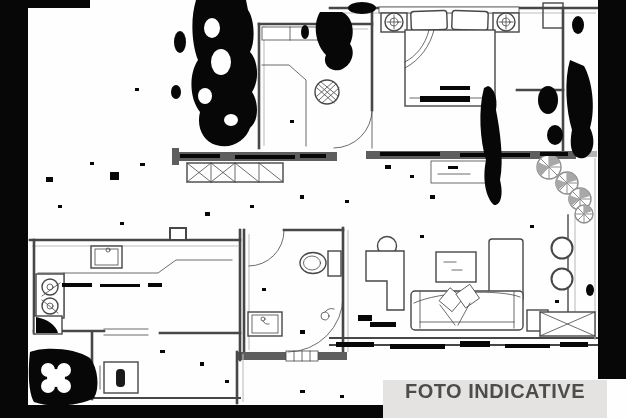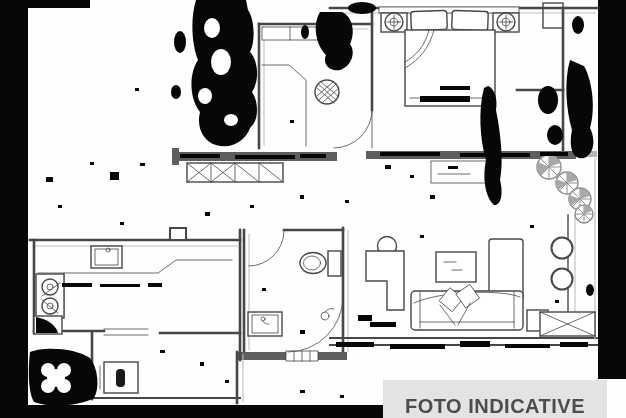--- a/index.html
+++ b/index.html
@@ -23,21 +23,21 @@
   .med{stroke-width:2;}
   .wall{stroke:var(--line-ink);stroke-width:2.6;fill:none;stroke-linecap:square;}
   .wallfill{fill:var(--wall-fill);}
   .gray{stroke:var(--soft-gray);stroke-width:1.1;fill:none;}
   .nz{fill:var(--noise-black);stroke:none;}
   .wh{fill:#fff;stroke:none;}
   .plant{stroke:var(--plant-gray);fill:#fff;stroke-width:1.4;}
   .plantln{stroke:var(--plant-gray);stroke-width:1;fill:none;}
   .plantfill{fill:#a8a8a8;stroke:none;}
   .banner{position:absolute;left:383px;top:380px;width:224px;height:38px;
-          background:var(--banner-background);display:flex;align-items:flex-end;justify-content:center;}
+          background:var(--banner-background);display:flex;align-items:flex-start;justify-content:center;}
   .banner span{font-weight:700;font-size:20px;letter-spacing:.5px;color:var(--banner-text);}
 </style>
 </head>
 <body>
 
 <div class="stage">
 <svg width="626" height="418" viewBox="0 0 626 418">
 
   <g>
 

